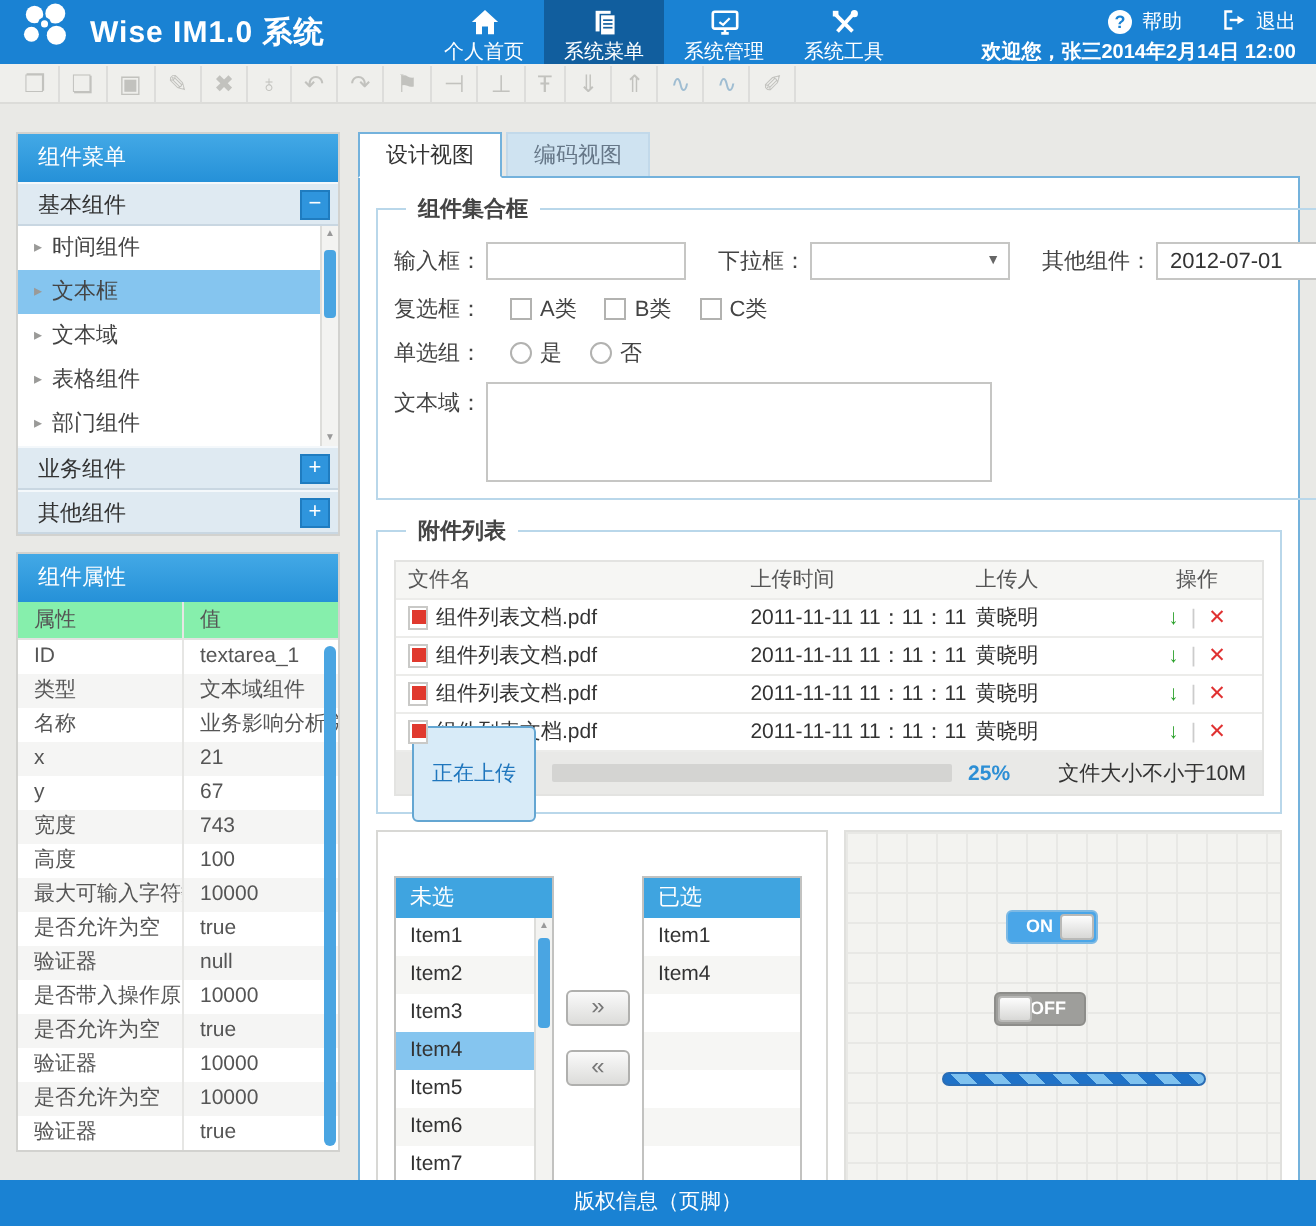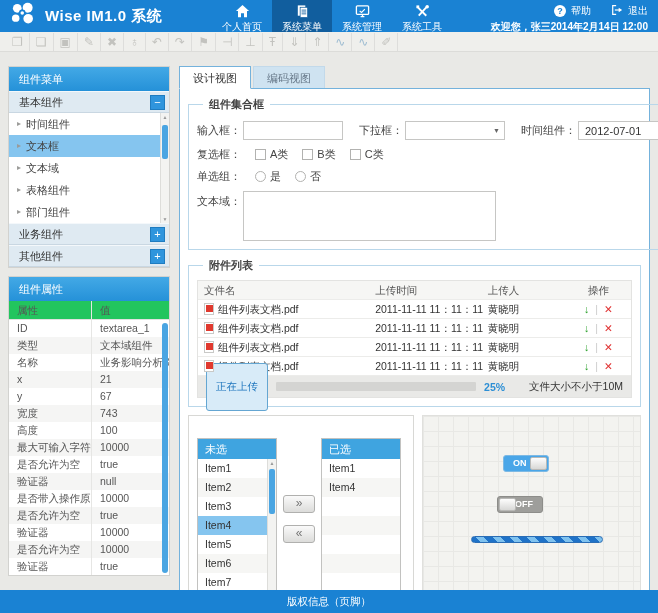--- a/index.html
+++ b/index.html
@@ -46,21 +46,21 @@
   .menu-item { height:22px; line-height:22px; padding-left:8px; font-size:11px; color:#444;
     display:flex; align-items:center; gap:5px; cursor:pointer; }
   .menu-item .arrow { color:#9a9a98; font-size:8px; }
   .menu-item.selected { background:#85c5ef; }
   .vscroll { position:absolute; right:0; top:0; bottom:0; width:9px; background:#f3f3f1;
     border-left:1px solid #ddddda; }
   .vscroll .sb-arrow { display:block; font-size:5px; color:#999; text-align:center; height:8px; line-height:8px; }
   .vscroll .sb-arrow.bottom { position:absolute; bottom:0; left:0; right:0; }
   .vscroll .thumb { position:absolute; left:1px; right:1px; background:#4aa5e2; border-radius:2px; }
   .props-head { display:flex; height:19px; border-bottom:1px solid #e2e2e0; font-size:10.5px;
-    color:#555; line-height:19px; background:#22c55e; }
+    color:#555; line-height:19px; background:#86efac; }
   .props-row { display:flex; height:17px; line-height:17px; font-size:10.5px; color:#555; }
   .props-row:nth-child(even) { background:#f5f5f4; }
   .pcol-name { width:83px; padding-left:8px; border-right:1px solid #e6e6e4; overflow:hidden; white-space:nowrap; }
   .pcol-val { flex:1; padding-left:8px; overflow:hidden; white-space:nowrap; }
   .props-panel { position:relative; }
   .props-scroll { position:absolute; right:1px; top:46px; width:6px; height:250px;
     background:#4aa5e2; border-radius:3px; }
   
   .main { flex:1; display:flex; flex-direction:column; min-width:0; }
   .tabs { display:flex; height:23px; }
@@ -382,21 +382,21 @@
               <span class="lbl">输入框：</span>
               <input class="ctl-input" type="text" style="">
             </div>
             <div class="grp">
               <span class="lbl">下拉框：</span>
               <div class="ctl-select">
                 <span class="caret">▼</span>
               </div>
             </div>
             <div class="grp">
-              <span class="lbl">时间组件：</span>
+              <span class="lbl">其他组件：</span>
               <div class="ctl-date">
                 <span class="date-text">2012-07-01</span>
 
               </div>
             </div>
           </div>
           <div class="form-row">
             <span class="lbl">复选框：</span>
             <span class="chk-item">
               <span class="checkbox"></span>

